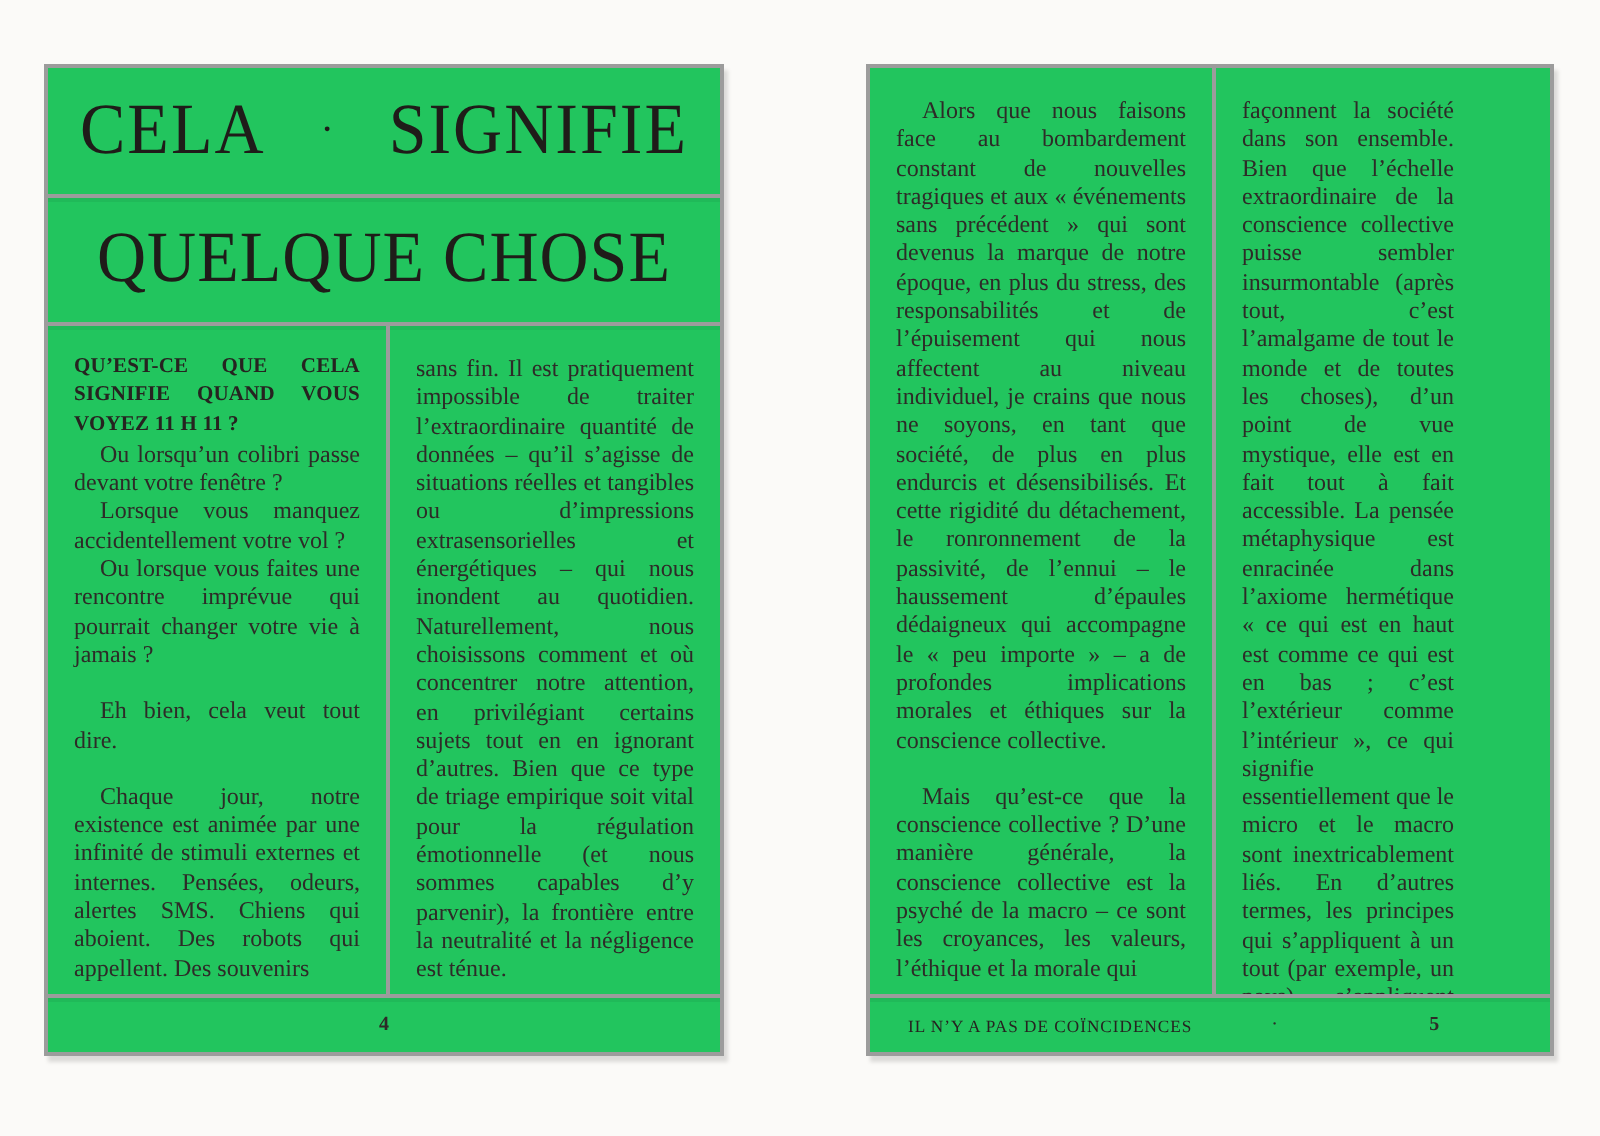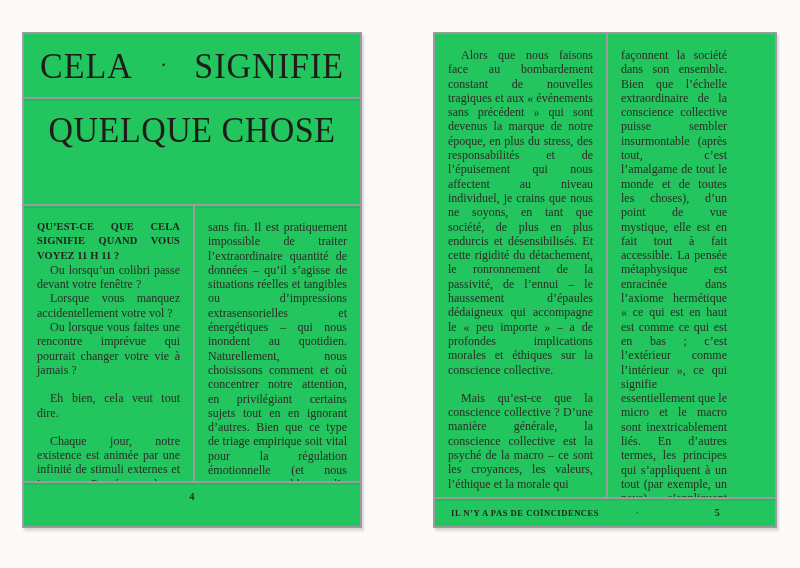--- a/index.html
+++ b/index.html
@@ -33,21 +33,21 @@
   }
   .display-word {
     font-size:34px; letter-spacing:1px; color:#1f1c19;
     transform:scaleY(1.06); white-space:nowrap;
   }
   .display-dot { font-size:20px; color:#1f1c19; }
   .title-row2 .display-word { font-size:34px; letter-spacing:0.5px; }
 
   
   .content { display:flex; align-items:stretch; }
-  .content-left  { height:277px;margin-top:43px; }
+  .content-left  { height:336px; }
   .content-right { height:463px; }
   .col { padding:14px 13px 0 13px; overflow:hidden; }
   .col-a { border-right:2px solid #9c9c9c; }
   .page-left  .col-a { width:171px; }
   .page-left  .col-b { width:165px; }
   .page-right .col-a { width:173px; }
   .page-right .col-b { width:132px; }
 
   .col h2 {
     margin:0; font-size:10.5px; line-height:14.3px; font-weight:700;
@@ -63,21 +63,21 @@
   
   .footer { height:29px; }
   .footer-left {
     display:flex; align-items:center; justify-content:center;
     font-size:10px; font-weight:700;
   }
   .footer-right {
     display:grid; grid-template-columns:53% 13% 34%; align-items:center;
   }
   .running-title {
-    text-align:center; font-size:8.6px; font-weight:700; letter-spacing:0.5px;
+    text-align:center; font-size:8.6px; font-weight:400; letter-spacing:0.5px;
     white-space:nowrap; color:#262320;
   }
   .footer-dot { text-align:center; font-size:10px; }
   .footer-num { text-align:center; font-size:10px; font-weight:700; }
 </style>
 </head>
 <body>
 
 <div class="page page-left">
 

